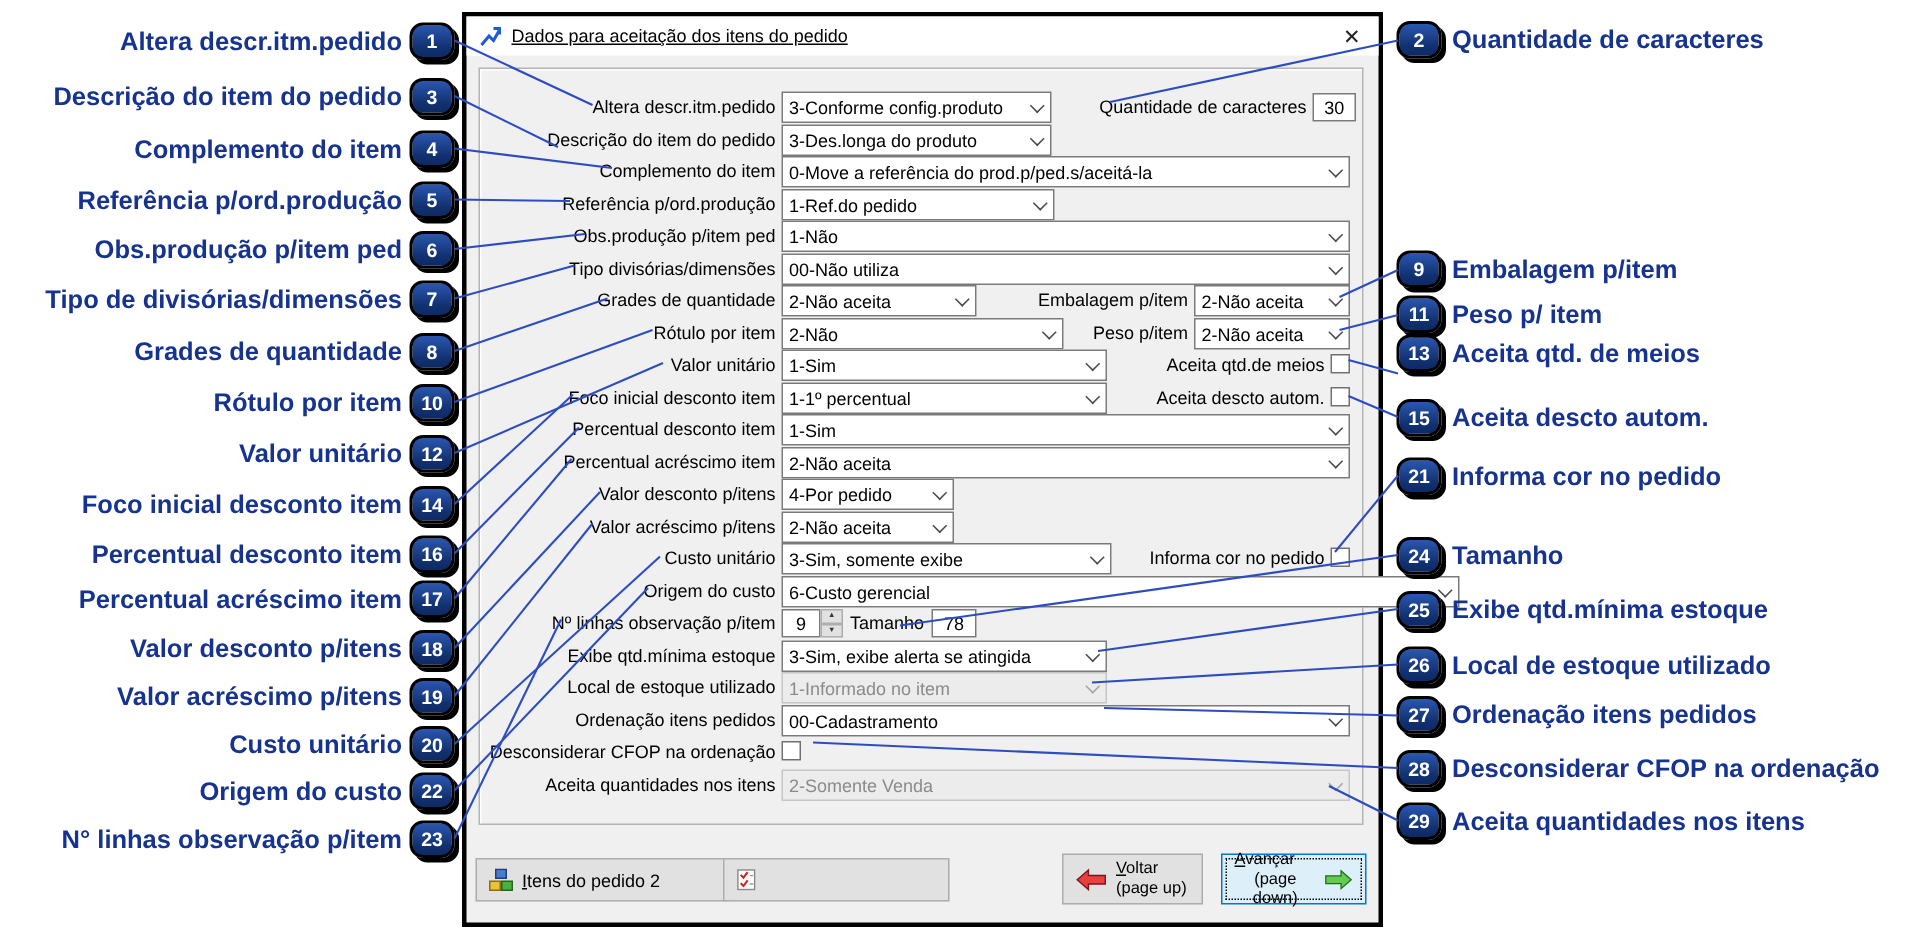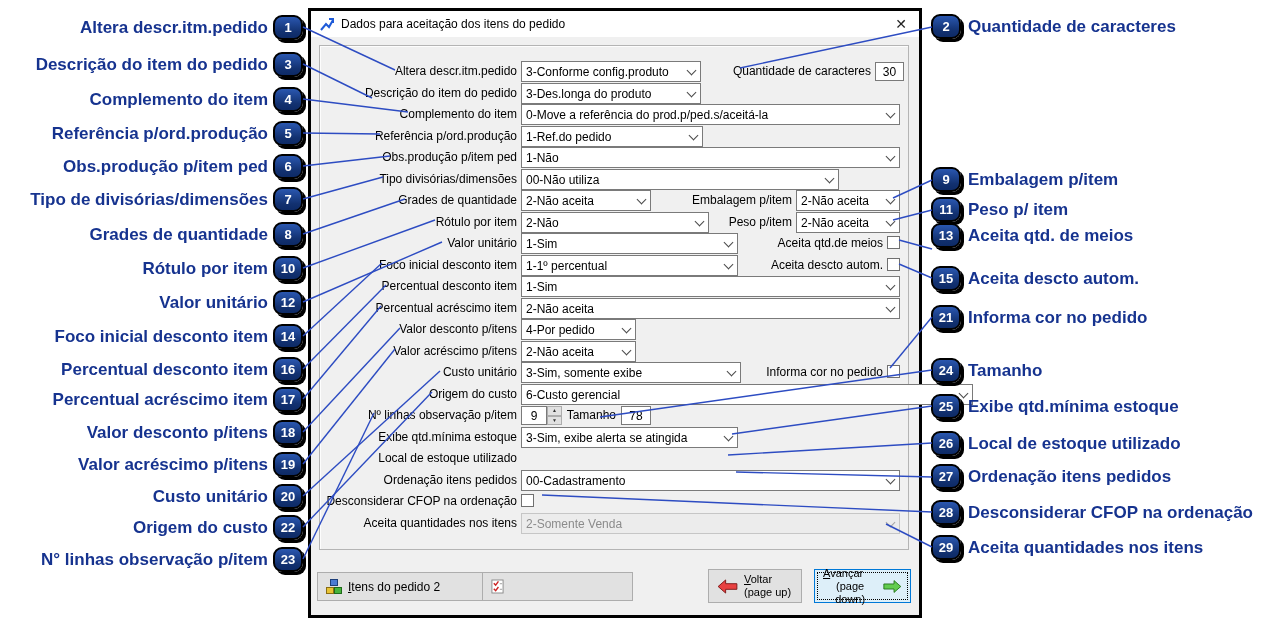--- a/index.html
+++ b/index.html
@@ -17,21 +17,21 @@
 
   
   svg.lines{position:absolute;left:0;top:0;z-index:3;pointer-events:none;}
   svg.lines line{stroke:#2d4cc2;stroke-width:1.4;}
 
   
   .dialog{position:absolute;left:308px;top:8px;width:608px;height:604px;background:#f0f0f0;
           border:3px solid #000;box-sizing:content-box;z-index:1;font-size:12px;color:#000;}
   .titlebar{position:absolute;left:0;top:0;width:100%;height:26px;background:#fff;
             display:flex;align-items:center;padding:0 8px;box-sizing:border-box;gap:6px;}
-  .titlebar .title{font-size:12px;white-space:nowrap;}
+  .titlebar .title{font-size:12px;white-space:nowrap;text-decoration:underline;}
   .titlebar .close{margin-left:auto;font-size:14px;color:#222;padding:0 4px;cursor:default;}
   .groupbox{position:absolute;left:8px;top:34px;width:588px;height:503px;border:1px solid #b4b4b4;
             box-shadow:inset 1px 1px 0 #fdfdfd;background:#f0f0f0;}
 
   .row{position:absolute;left:0;width:100%;height:21px;}
   .flabel{position:absolute;left:0;top:3px;width:206px;text-align:right;white-space:nowrap;}
   .slabel{position:absolute;top:3px;text-align:right;white-space:nowrap;}
   .combo{position:absolute;top:0;height:21px;background:#fff;border:1px solid #7a7a7a;
          box-sizing:border-box;display:flex;align-items:center;overflow:hidden;}
   .combo .cv{flex:1;padding-left:4px;white-space:nowrap;overflow:hidden;}
@@ -119,21 +119,21 @@
       <div class="combo" style="left:210px;width:379px">
         <span class="cv">1-Não</span>
         <span class="chevbox">
             <i class="chev"></i>
           </span>
       </div>
     </div>
 
     <div class="row" style="top:158px">
       <span class="flabel">Tipo divisórias/dimensões</span>
-      <div class="combo" style="left:210px;width:318px">
+      <div class="combo" style="left:210px;width:379px">
         <span class="cv">00-Não utiliza</span>
         <span class="chevbox">
             <i class="chev"></i>
           </span>
       </div>
     </div>
 
     <div class="row" style="top:179px">
       <span class="flabel">Grades de quantidade</span>
       <div class="combo" style="left:210px;width:130px">
@@ -270,20 +270,26 @@
       <div class="combo" style="left:210px;width:217px">
         <span class="cv">3-Sim, exibe alerta se atingida</span>
         <span class="chevbox">
             <i class="chev"></i>
           </span>
       </div>
     </div>
 
     <div class="row" style="top:437px">
       <span class="flabel">Local de estoque utilizado</span>
+      <div class="combo dis" style="left:210px;width:217px">
+        <span class="cv">1-Informado no item</span>
+        <span class="chevbox">
+            <i class="chev"></i>
+          </span>
+      </div>
     </div>
 
     <div class="row" style="top:459px">
       <span class="flabel">Ordenação itens pedidos</span>
       <div class="combo" style="left:210px;width:379px">
         <span class="cv">00-Cadastramento</span>
         <span class="chevbox">
             <i class="chev"></i>
           </span>
       </div>

